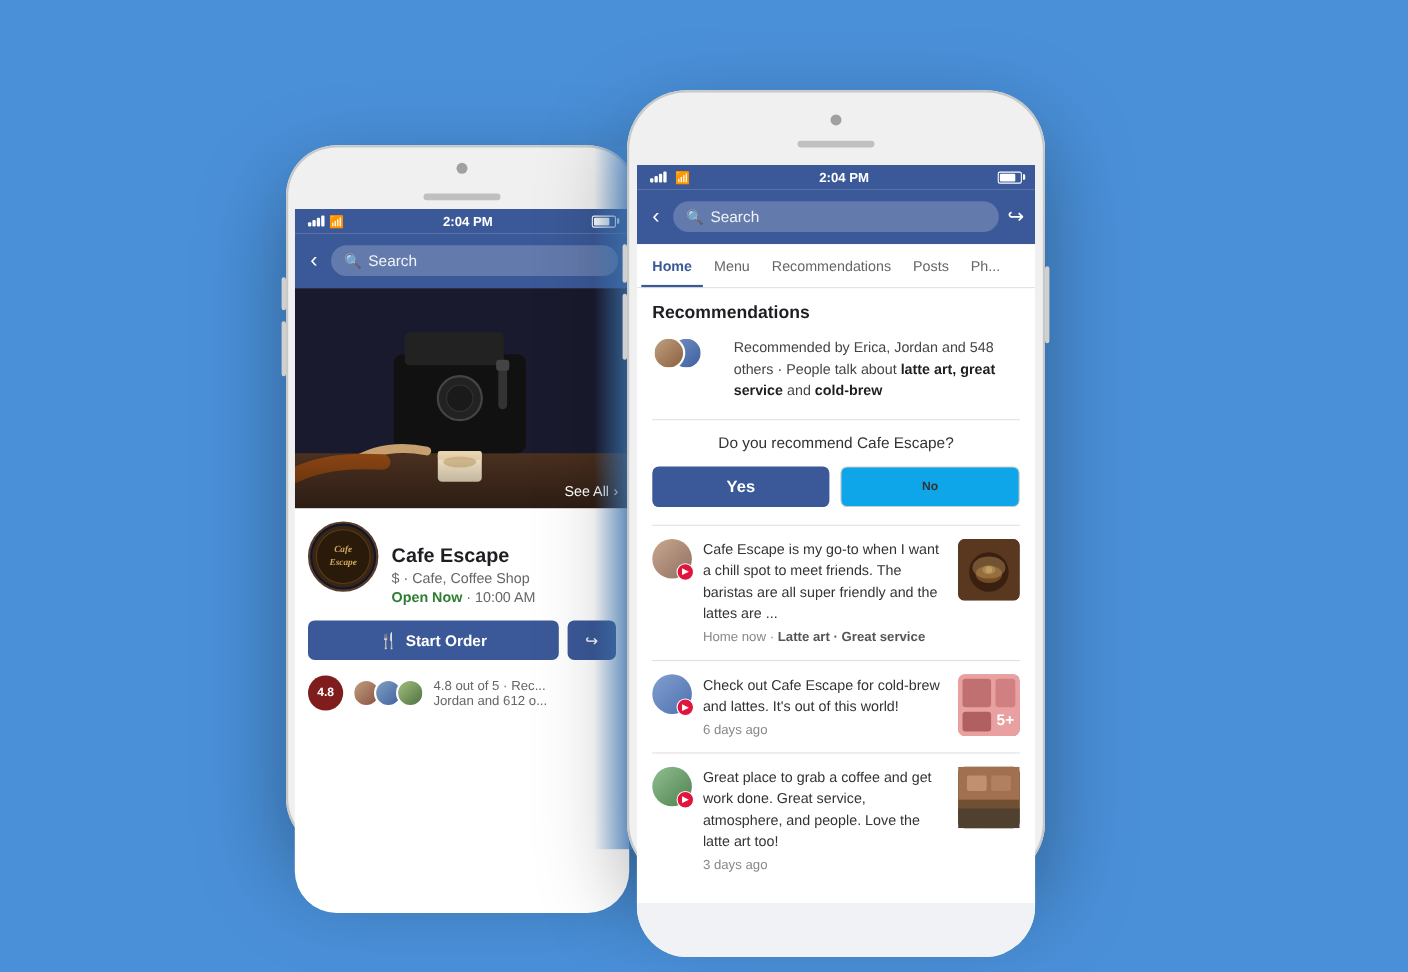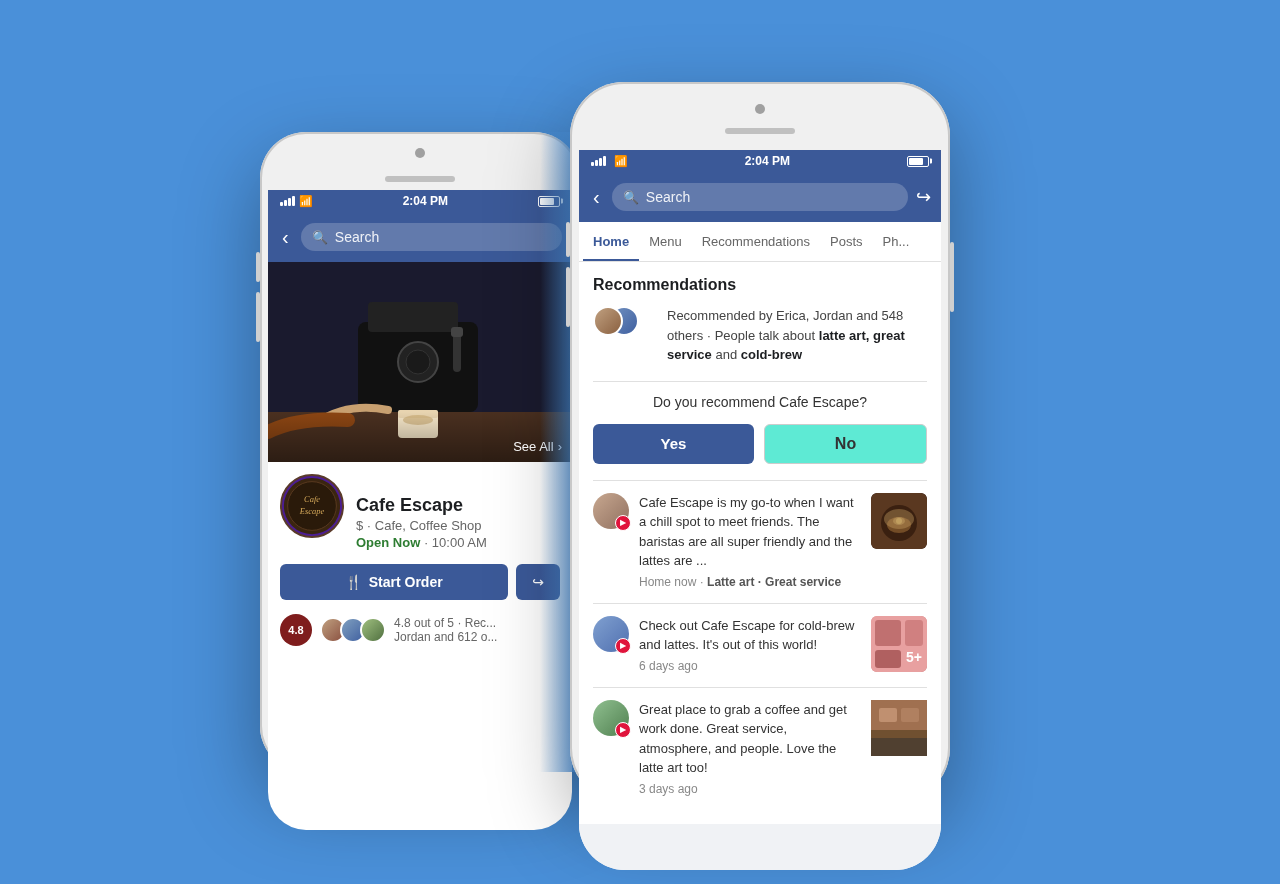--- a/index.html
+++ b/index.html
@@ -348,26 +348,26 @@
       border: none;
       border-radius: 6px;
       padding: 10px;
       font-size: 15px;
       font-weight: 600;
       cursor: pointer;
     }
 
     .btn-no {
       flex: 1;
-      background: #5eead4;
+      background: #0ea5e9;
       color: #333;
       border: 1.5px solid #ccc;
       border-radius: 6px;
       padding: 10px;
-      font-size: 16px;
+      font-size: 11px;
       font-weight: 600;
       cursor: pointer;
     }
 
     
     .review-item {
       display: flex;
       gap: 10px;
       margin-bottom: 14px;
       align-items: flex-start;
@@ -470,27 +470,27 @@
       display: flex;
       gap: 12px;
       align-items: flex-start;
       margin-bottom: 14px;
     }
 
     .business-logo {
       width: 64px;
       height: 64px;
       border-radius: 50%;
-      background: #4c1d95;
+      background: #0f172a;
       display: flex;
       align-items: center;
       justify-content: center;
       color: #d4a85a;
       font-size: 10px;
-      font-weight: normal;
+      font-weight: bold;
       text-align: center;
       flex-shrink: 0;
       border: 2px solid #5a3a2a;
     }
 
     .business-details {
       flex: 1;
       margin-top: 21px;
     }
 

